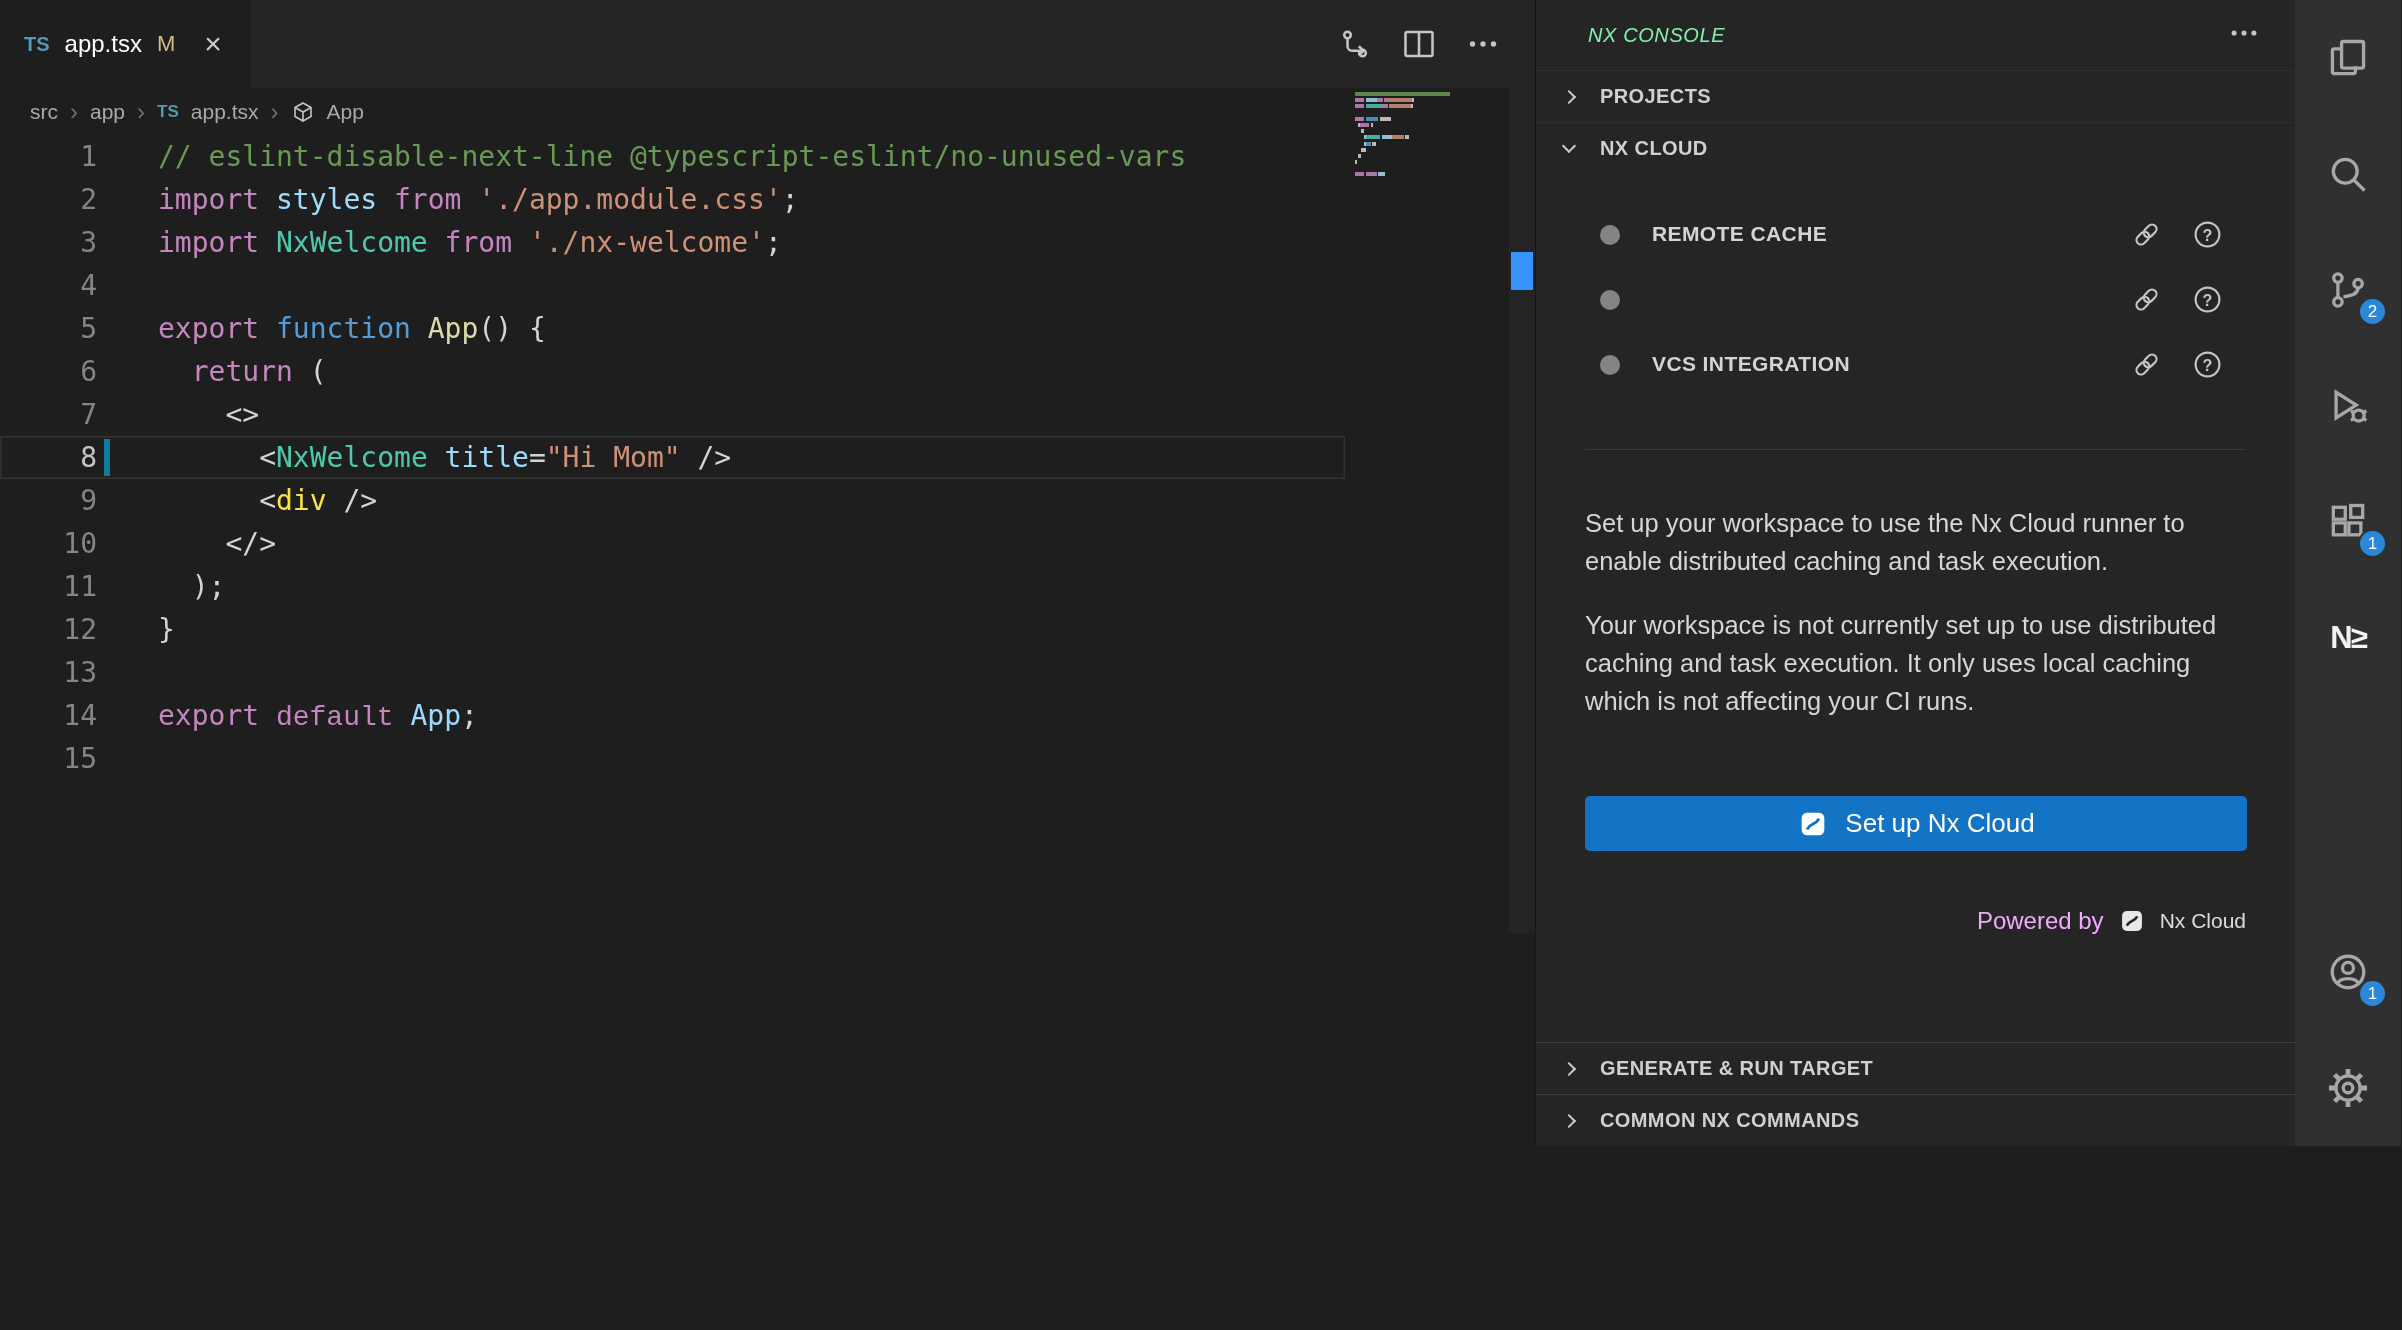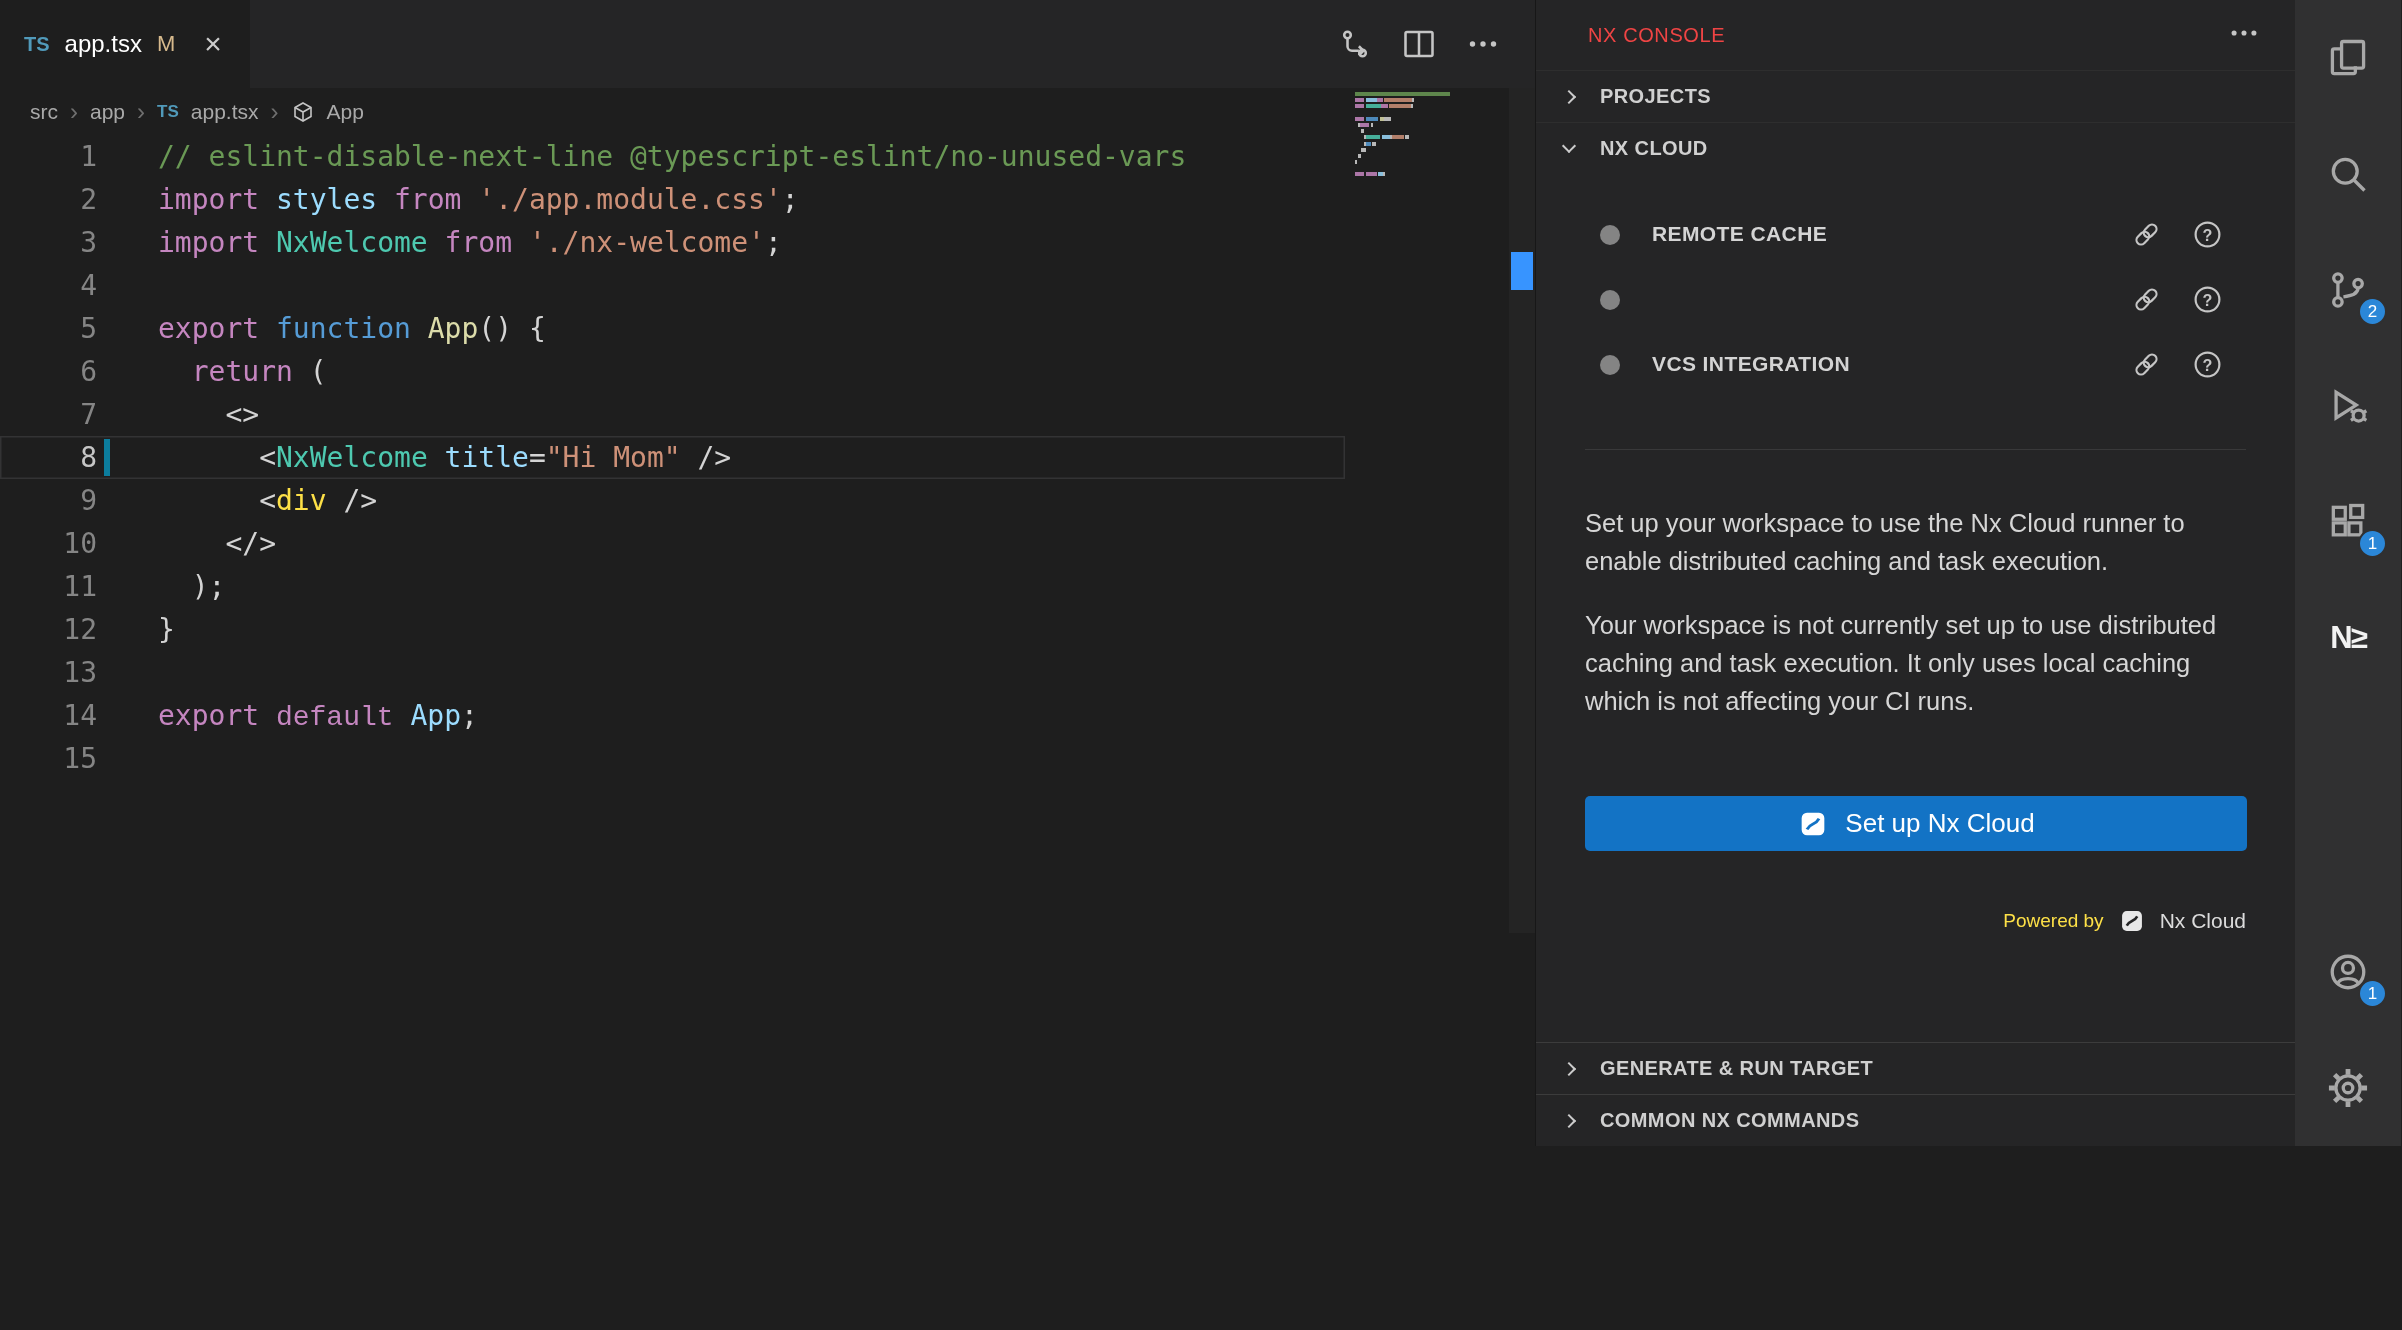--- a/index.html
+++ b/index.html
@@ -35,42 +35,42 @@
 
   .minimap { position:absolute; top:92px; right:30px; width:150px; cursor:pointer; }
   .mm-row { display:flex; height:4px; margin-bottom:2.2px; }
   .mm-seg { display:block; height:4px; opacity:.85; }
   .overview { position:absolute; top:88px; right:0; width:26px; height:845px; background:rgba(121,121,121,0.08); cursor:pointer; }
   .overview-deco { position:absolute; top:252px; right:2px; width:22px; height:38px; background:#3794ff; }
 
   
   .side-panel { width:760px; background:#252526; border-left:1px solid #171717; display:flex; flex-direction:column; }
   .panel-header { height:70px; flex:none; display:flex; align-items:center; justify-content:space-between; padding:0 34px 0 52px; }
-  .panel-title { font-size:20px; letter-spacing:.6px; color:#ef4444; }
+  .panel-title { font-size:20px; letter-spacing:.6px; color:#86efac;font-style:italic; }
   .panel-more svg { width:34px; height:34px; fill:#c5c5c5; cursor:pointer; }
   .section-row { height:52px; flex:none; display:flex; align-items:center; gap:26px; padding-left:28px; font-size:20px; font-weight:700; letter-spacing:.4px; color:#d0d0d0; cursor:pointer; border-top:1px solid #2e2e2e; }
   .section-row.bottom { border-top:1px solid #3c3c3c; }
   .chev { width:10px; height:10px; border-right:2.2px solid #cccccc; border-bottom:2.2px solid #cccccc; display:inline-block; flex:none; }
   .chev.right { transform:rotate(-45deg); }
   .chev.down { transform:rotate(45deg); margin-top:-5px; }
 
   .cloud-body { flex:1; min-height:0; overflow:hidden; padding-top:28px; }
   .cloud-item { display:flex; align-items:center; padding:17px 72px 17px 64px; }
   .dot { width:20px; height:20px; border-radius:50%; background:#848484; flex:none; margin-right:32px; }
   .cloud-item-label { font-size:21px; font-weight:600; letter-spacing:.4px; color:#d4d4d4; line-height:1.35; max-width:330px; }
   .cloud-item-icons { margin-left:auto; display:flex; align-items:center; gap:30px; }
   .cloud-item-icons svg { width:31px; height:31px; stroke:#c5c5c5; fill:none; stroke-width:1.7; cursor:pointer; }
   .cloud-item-icons svg text { stroke:none; fill:#c5c5c5; font-family:"Liberation Sans",sans-serif; font-weight:700; }
   .divider { border-top:1px solid #4a4a4a; opacity:.55; margin:52px 49px 0; }
   .panel-para { width:662px; margin:54px 0 0 49px; font-size:25.5px; line-height:38px; color:#d6d6d6; }
   .panel-para + .panel-para { margin-top:26px; }
   .setup-btn { margin:76px 0 0 49px; width:662px; height:55px; border-radius:5px; background:#1373c5; display:flex; align-items:center; justify-content:center; gap:16px; font-size:26px; color:#ffffff; cursor:pointer; }
   .nxcloud-logo { width:32px; height:32px; }
   .powered-row { margin:56px 49px 0 0; display:flex; justify-content:flex-end; align-items:center; gap:14px; }
-  .pb-label { color:#fde047; font-size:19px; }
+  .pb-label { color:#f0abfc; font-size:24px; }
   .pb-brand { color:#dcdcdc; font-size:21px; }
   .pb-logo { width:28px; height:28px; }
 
   
   .activity { width:106px; background:#303031; display:flex; flex-direction:column; align-items:center; }
   .act-item { position:relative; width:100%; height:116px; display:flex; align-items:center; justify-content:center; cursor:pointer; }
   .act-item svg { width:44px; height:44px; stroke:#a8a8a8; fill:none; stroke-width:1.8; }
   .act-item.active svg, .act-item.active .nx-text { stroke:#eeeeee; color:#f2f2f2; }
   .badge { position:absolute; right:14px; bottom:22px; min-width:29px; height:29px; padding:0 6px; border-radius:15px; background:#2b87d8; border:2px solid #303031; color:#ffffff; font-size:17px; display:flex; align-items:center; justify-content:center; }
   .nx-text { font-weight:700; font-size:31px; letter-spacing:-2px; color:#e3e3e3; }

